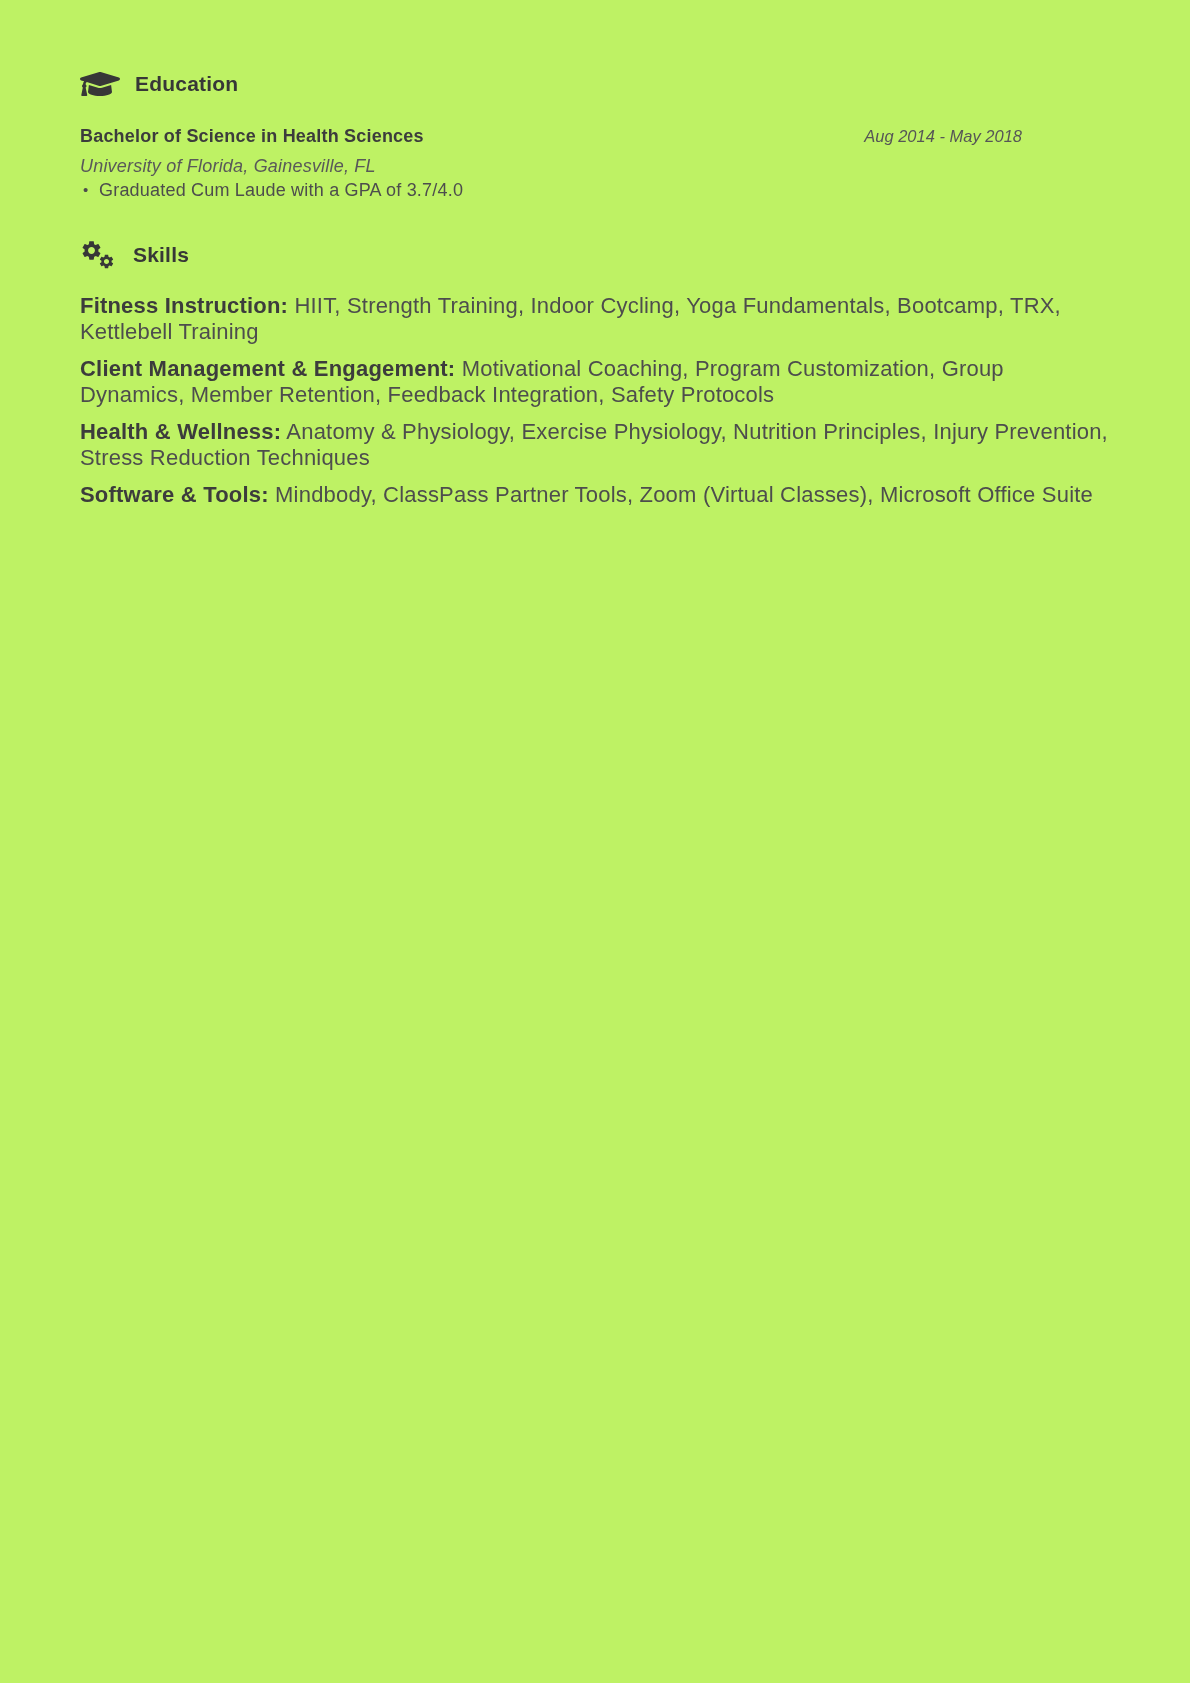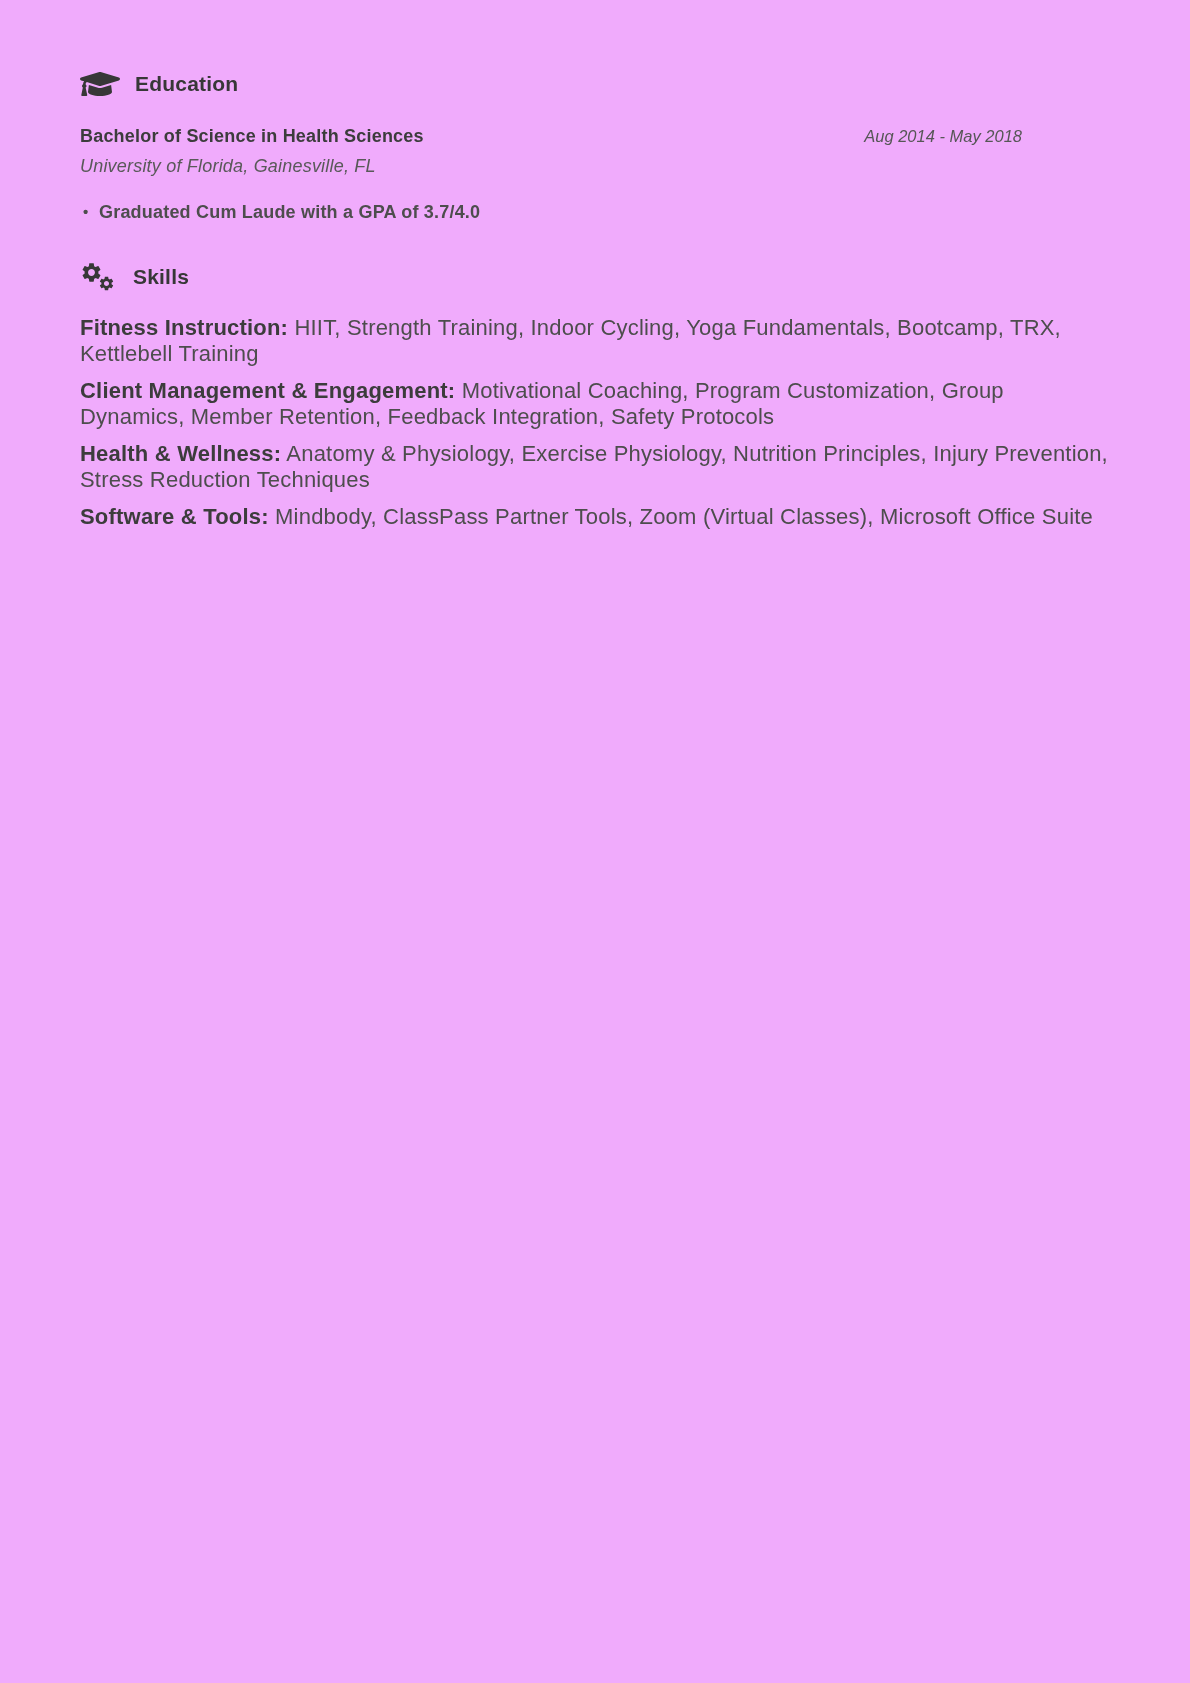--- a/index.html
+++ b/index.html
@@ -2,21 +2,21 @@
 <html><head>
 <meta charset="utf-8">
 <style>
   * { margin: 0; padding: 0; box-sizing: border-box; }
   html, body { background: #e9e7e0; }
   body { font-family: "Liberation Sans", sans-serif; }
 
   .page {
     width: 1190px;
     height: 1683px;
-    background: #f0abfc;
+    background: #bef264;
     color: #4d4d4d;
     padding: 68px 80px 0 80px;
     position: relative;
     overflow: hidden;
   }
 
   
   .section-heading {
     display: flex;
     align-items: center;
@@ -63,23 +63,21 @@
     text-align: right;
   }
   .institution {
     margin-top: 9px;
     font-style: italic;
     font-size: 18px;
     color: #595959;
     letter-spacing: 0.2px;
   }
   .bullets {
-    margin-top: 22px;
     list-style: none;
-    font-weight: bold;
   }
   .bullets li {
     position: relative;
     padding-left: 19px;
     font-size: 18px;
     line-height: 26px;
     color: #4d4d4d;
     letter-spacing: 0.2px;
   }
   .bullets li::before {

